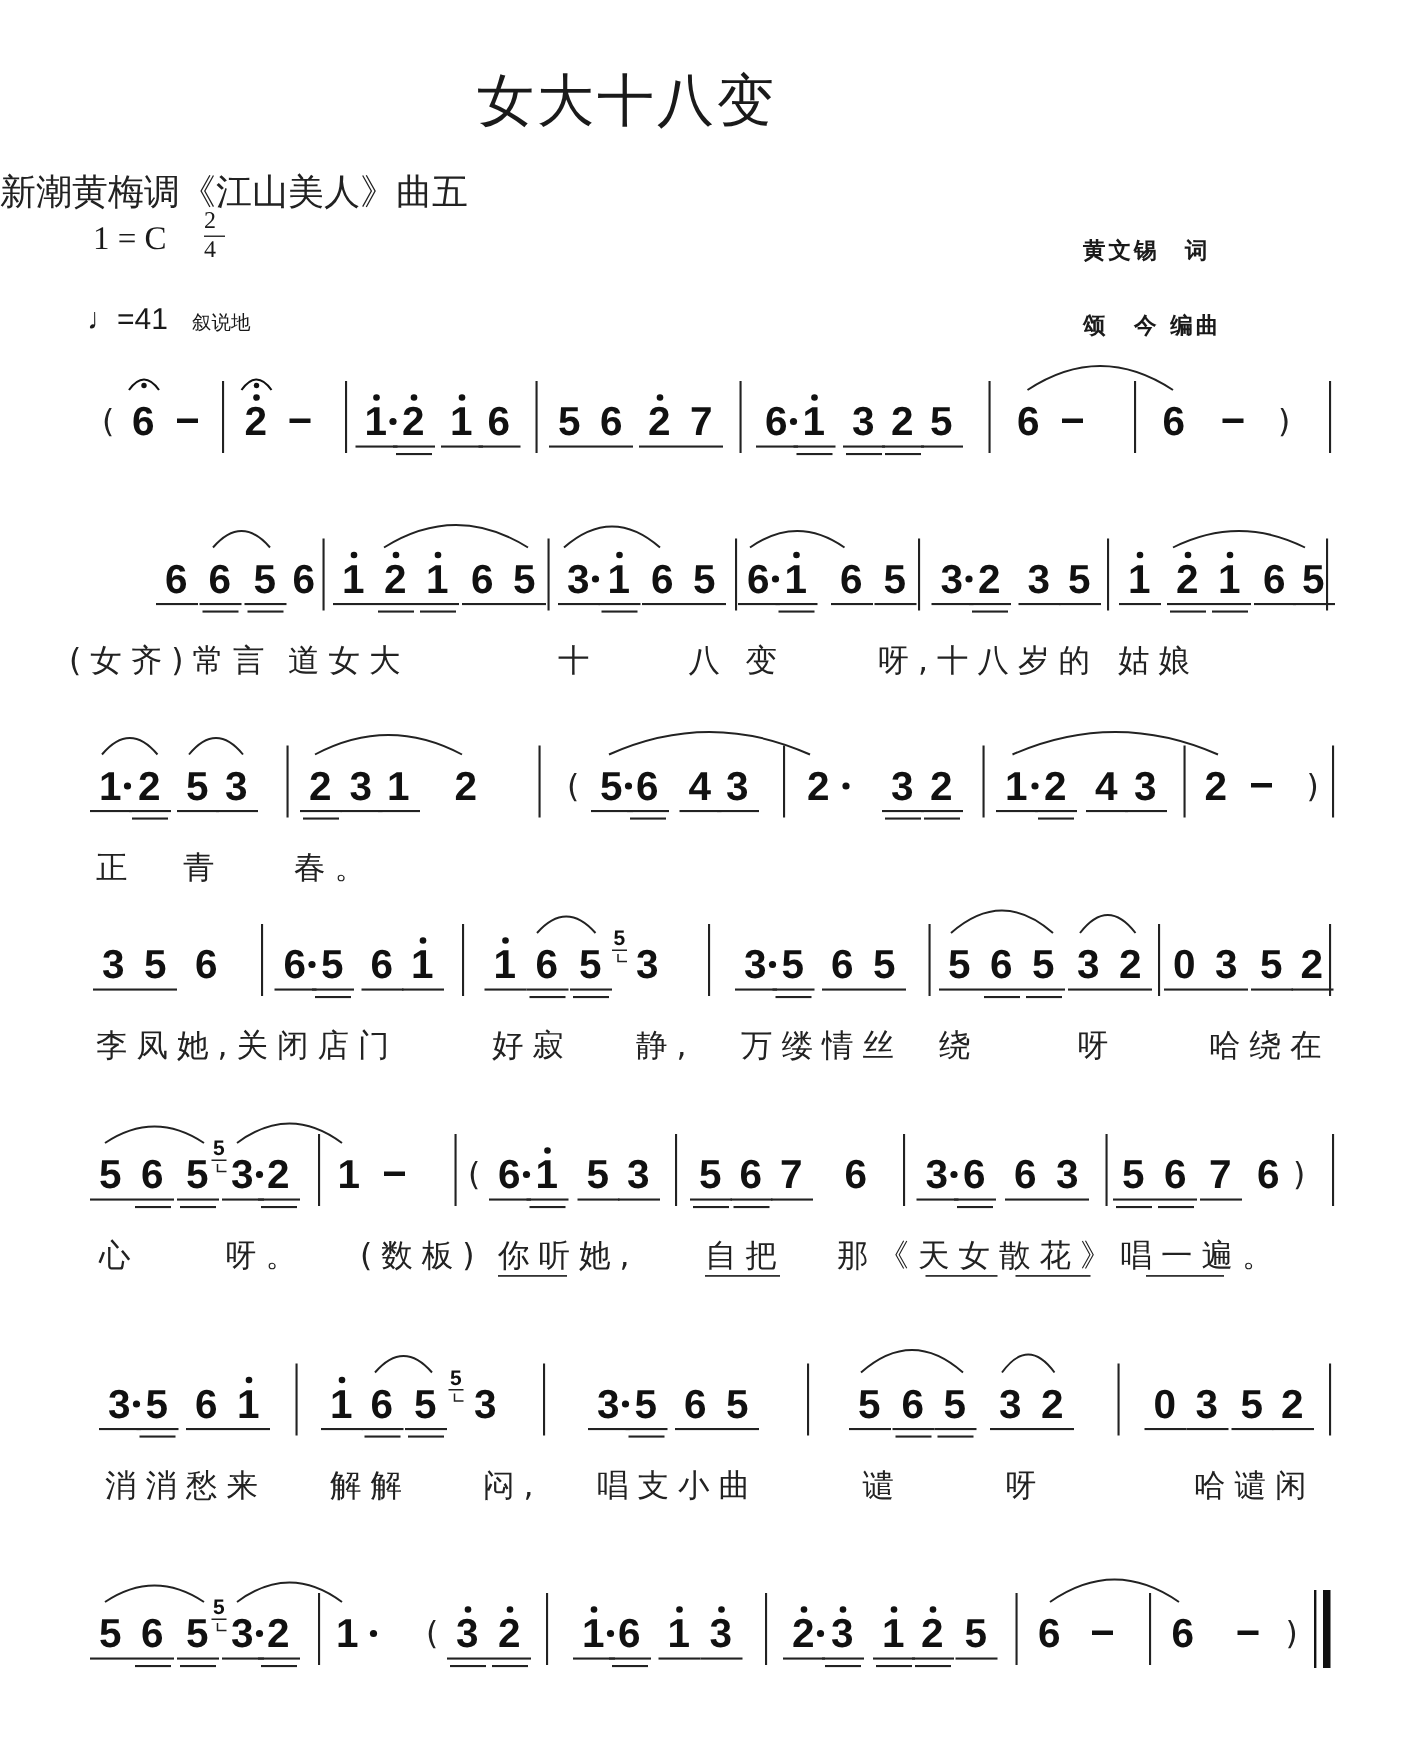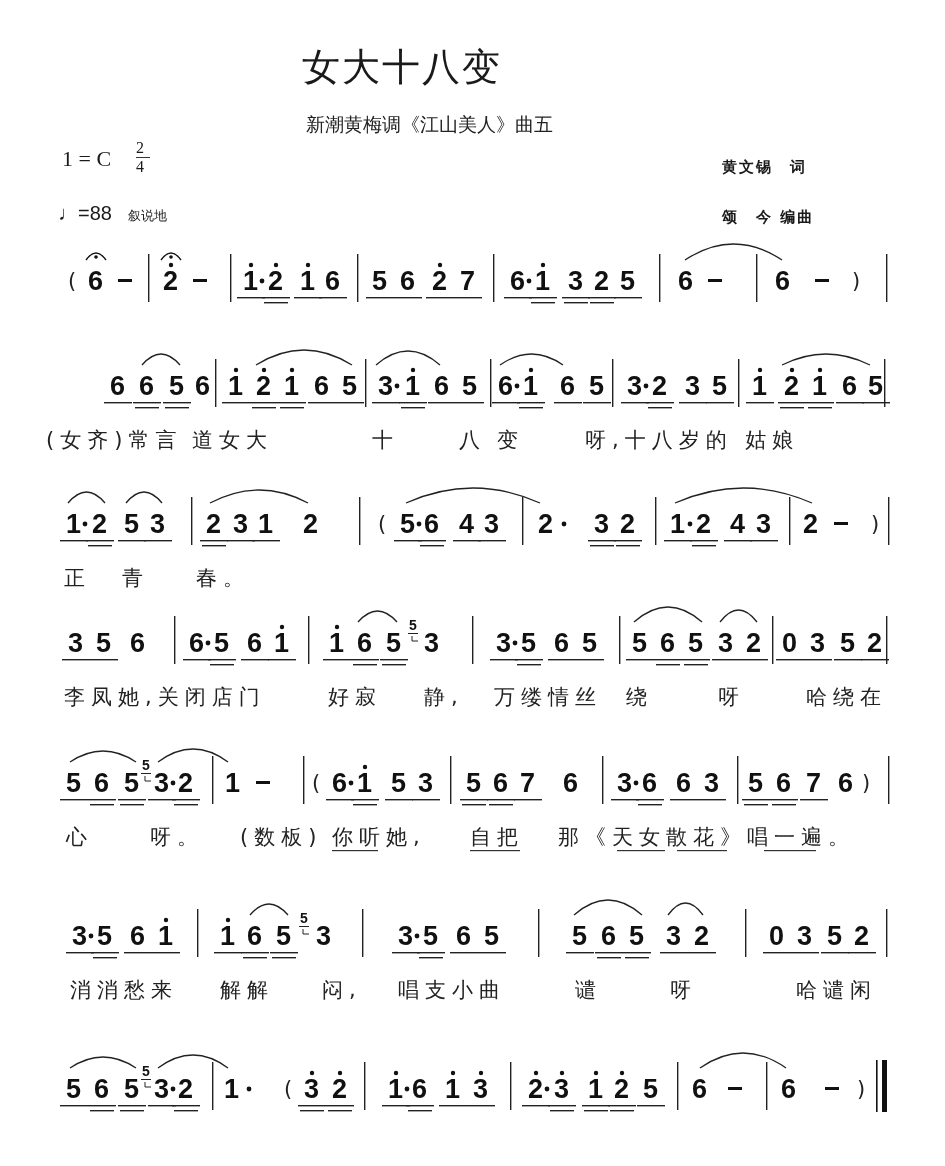--- a/index.html
+++ b/index.html
@@ -1,20 +1,20 @@
 <!DOCTYPE html>
 <html><head>
 <meta charset="utf-8">
 <style>
   html, body { margin: 0; padding: 0; background: #ffffff; }
   body { width: 945px; height: 1166px; position: relative; overflow: hidden;
          font-family: "DejaVu Sans", "Liberation Sans", sans-serif; color: #1a1a1a; }
   .abs { position: absolute; white-space: nowrap; }
-  .title { left: 0; width: 804px; top: 42px; text-align: center; font-size: 38px; letter-spacing: 2px; font-weight: 300; }
-  .subtitle { left: 0; width: 859px; top: 112px; text-align: center; font-size: 19px; color: #222; }
+  .title { left: 16px; width: 804px; top: 42px; text-align: center; font-size: 38px; letter-spacing: 2px; font-weight: 300; }
+  .subtitle { left: 0; width: 859px; top: 112px; font-size: 24px; color: #222; }
   .key { left: 62px; top: 146px; font-size: 22px; font-family: "Liberation Serif", serif; text-align: center; }
   .timesig { left: 136px; top: 140px; font-size: 16px; font-family: "Liberation Serif", serif; text-align: left; line-height: 16px; }
   .timesig .bar { display:block; border-top: 1px solid #333; width: 14px; margin: 1px auto; }
   .tempo { left: 58px; top: 202px; font-size: 20px; font-family: "Liberation Sans", sans-serif; }
   .tempo .mark { margin-left: 16px; font-size: 13px; }
   .credit { left: 722px; font-size: 15px; font-weight: bold; letter-spacing: 2px; }
   .credit1 { top: 158px; }
   .credit2 { top: 208px; }
   svg#score { position: absolute; left: 0; top: 0; }
   .n { font-family: "Liberation Sans", sans-serif; font-weight: bold; font-size: 27px; fill: #111; }
@@ -26,21 +26,21 @@
 
 <div class="abs title">女大十八变</div>
 <div class="abs subtitle">新潮黄梅调《江山美人》曲五</div>
 <div class="abs key">1 = C</div>
 <div class="abs timesig">
   <span>2</span>
   <span class="bar"></span>
   <span>4</span>
 </div>
 <div class="abs tempo">
-  <span>♩=88</span><span class="mark">叙说地</span>
+  <span>♩=41</span><span class="mark">叙说地</span>
 </div>
 <div class="abs credit credit1">黄文锡　词</div>
 <div class="abs credit credit2">颂　今 编曲</div>
 
 <svg id="score" width="945" height="1166" xmlns="http://www.w3.org/2000/svg">
     <text x="68" y="288" class="lyr">(</text>
     <text x="88" y="290" class="n">6</text>
     <path d="M86,260 Q96,246 106,260" fill="none" stroke="#111" stroke-width="1.4"></path>
     <circle cx="96" cy="257" r="1.8" fill="#111"></circle>
     <rect x="118" y="279" width="14" height="3" fill="#111"></rect>

